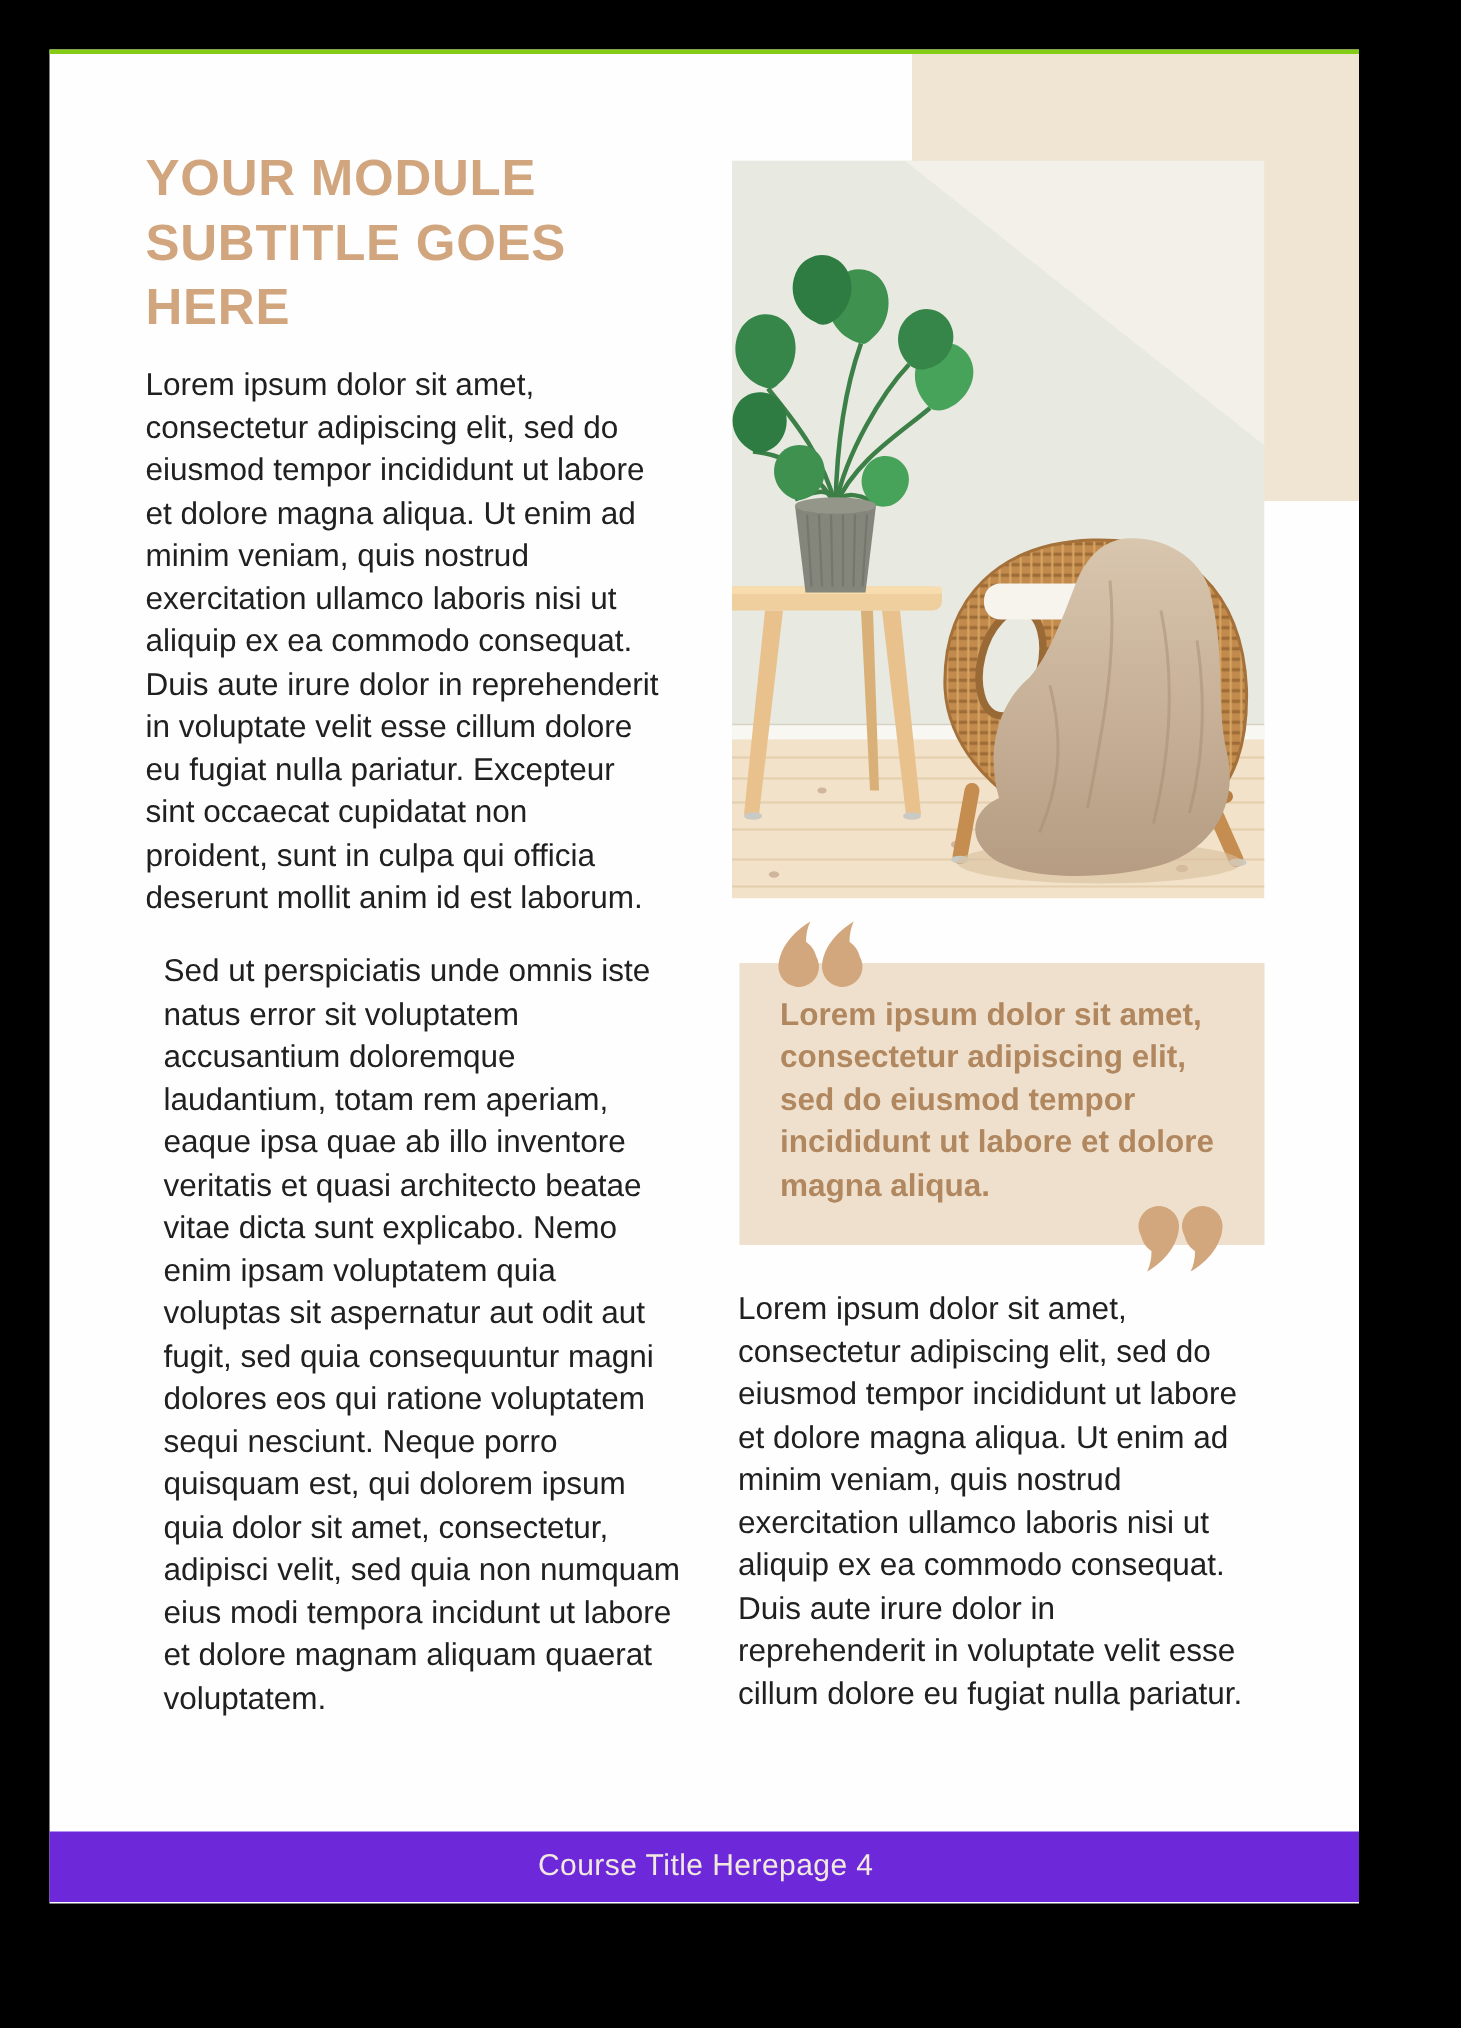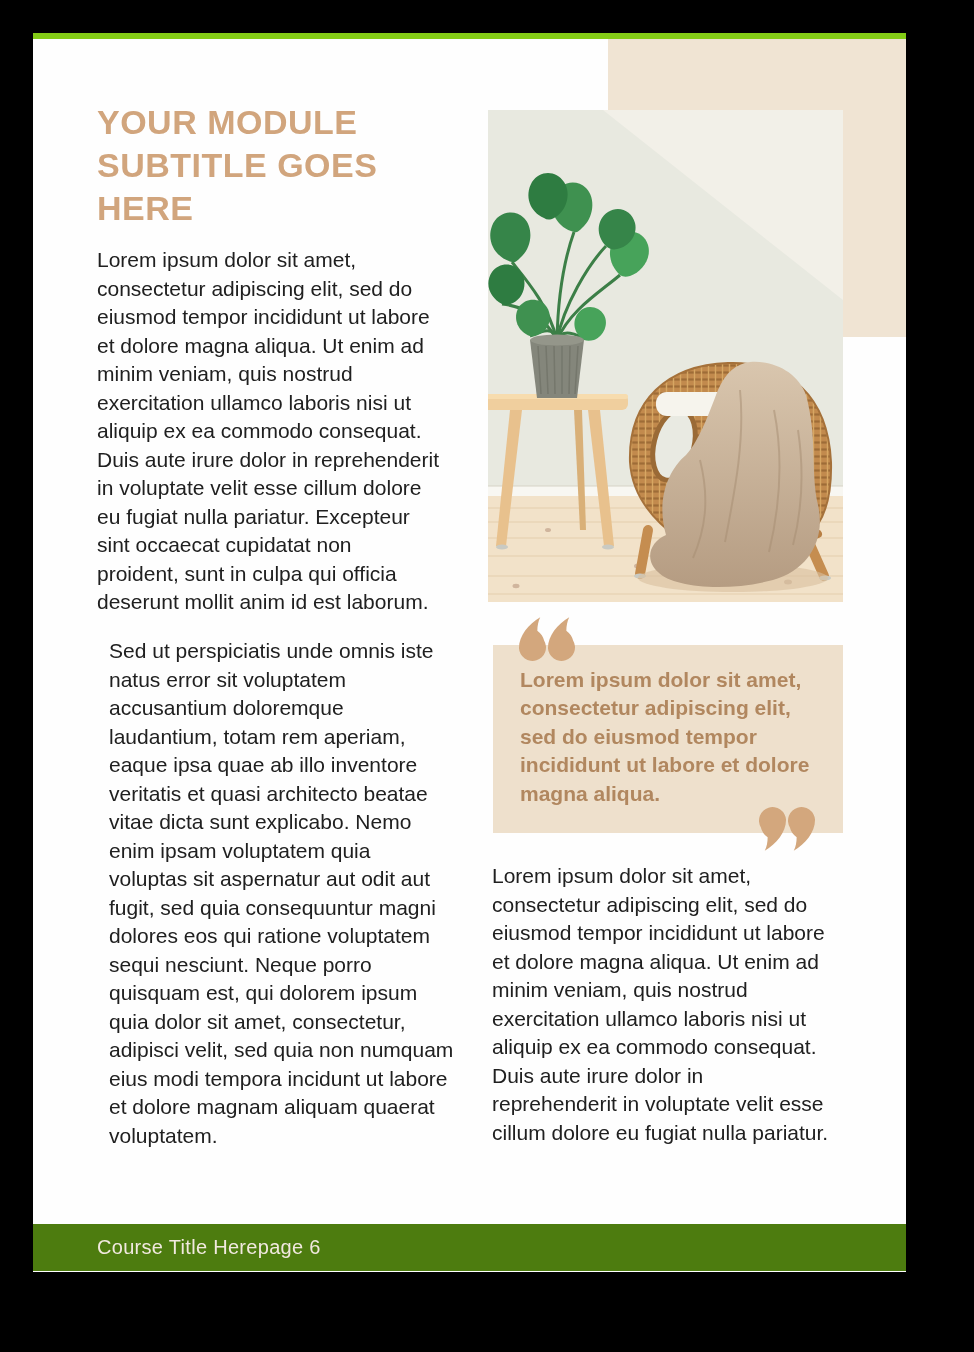--- a/index.html
+++ b/index.html
@@ -1,36 +1,36 @@
 <!DOCTYPE html>
 <html><head>
 <meta charset="utf-8">
 <style>
   html,body{margin:0;padding:0;background:#000;}
   .canvas{position:relative;width:974px;height:1352px;background:#000;overflow:hidden;
           font-family:"Liberation Sans",sans-serif;}
   .sheet{position:absolute;left:33px;top:33px;width:873px;height:1233px;background:#fefefe;
-         border-top:6px solid #84cc16;box-sizing:content-box;}
+         border-top:3px solid #84cc16;box-sizing:content-box;}
   .beige-block{position:absolute;left:575px;top:0;width:298px;height:298px;background:#f0e4d3;}
   .photo{position:absolute;left:455px;top:71px;width:355px;height:492px;display:block;}
   .heading{position:absolute;left:64px;top:62px;width:360px;
            font-size:34px;line-height:43px;font-weight:700;letter-spacing:.5px;
            color:#d1a57d;white-space:pre;}
   .body-par{position:absolute;font-size:21px;line-height:28.5px;color:#202020;white-space:pre;}
   .par-1{left:64px;top:207px;width:380px;}
   .par-2{left:76px;top:598px;width:380px;}
   .par-right{left:459px;top:823px;width:390px;}
   .quote-box{position:absolute;left:460px;top:606px;width:350px;height:188px;background:#eee0cc;
              box-sizing:border-box;padding:21px 10px 0 27px;}
   .quote-text{font-size:21px;line-height:28.4px;font-weight:700;color:#b1875f;white-space:pre;}
   .qmark{position:absolute;width:58px;height:46px;}
   .qmark-open{left:485px;top:578px;}
   .qmark-close{left:725px;top:766px;}
-  .footer-bar{position:absolute;left:0;top:1185px;width:873px;height:47px;background:#4d7c0f;
-              display:flex;align-items:center;justify-content:flex-start;
+  .footer-bar{position:absolute;left:0;top:1185px;width:873px;height:47px;background:#6d28d9;
+              display:flex;align-items:center;justify-content:center;
               box-sizing:border-box;padding:0 62px 0 64px;}
   .footer-text{font-size:20px;color:#f1e9df;letter-spacing:.3px;}
   .defs-hidden{position:absolute;width:0;height:0;overflow:hidden;}
 </style>
 </head>
 <body>
 
 <svg class="defs-hidden" aria-hidden="true">
   <defs>
     <path id="qmark" d="M23 0 C11 7 1 19 1 32 A14 14 0 1 0 27 24 C26 20 24 17 20 14 C20 9 21 4 23 0 Z"></path>
@@ -224,17 +224,17 @@
 et dolore magna aliqua. Ut enim ad
 minim veniam, quis nostrud
 exercitation ullamco laboris nisi ut
 aliquip ex ea commodo consequat.
 Duis aute irure dolor in
 reprehenderit in voluptate velit esse
 cillum dolore eu fugiat nulla pariatur.</div>
 
     <div class="footer-bar">
       <span class="footer-text">Course Title Here</span>
-      <span class="footer-text">page 6</span>
+      <span class="footer-text">page 4</span>
     </div>
 
   </div>
 </div>
 
 </body></html>

